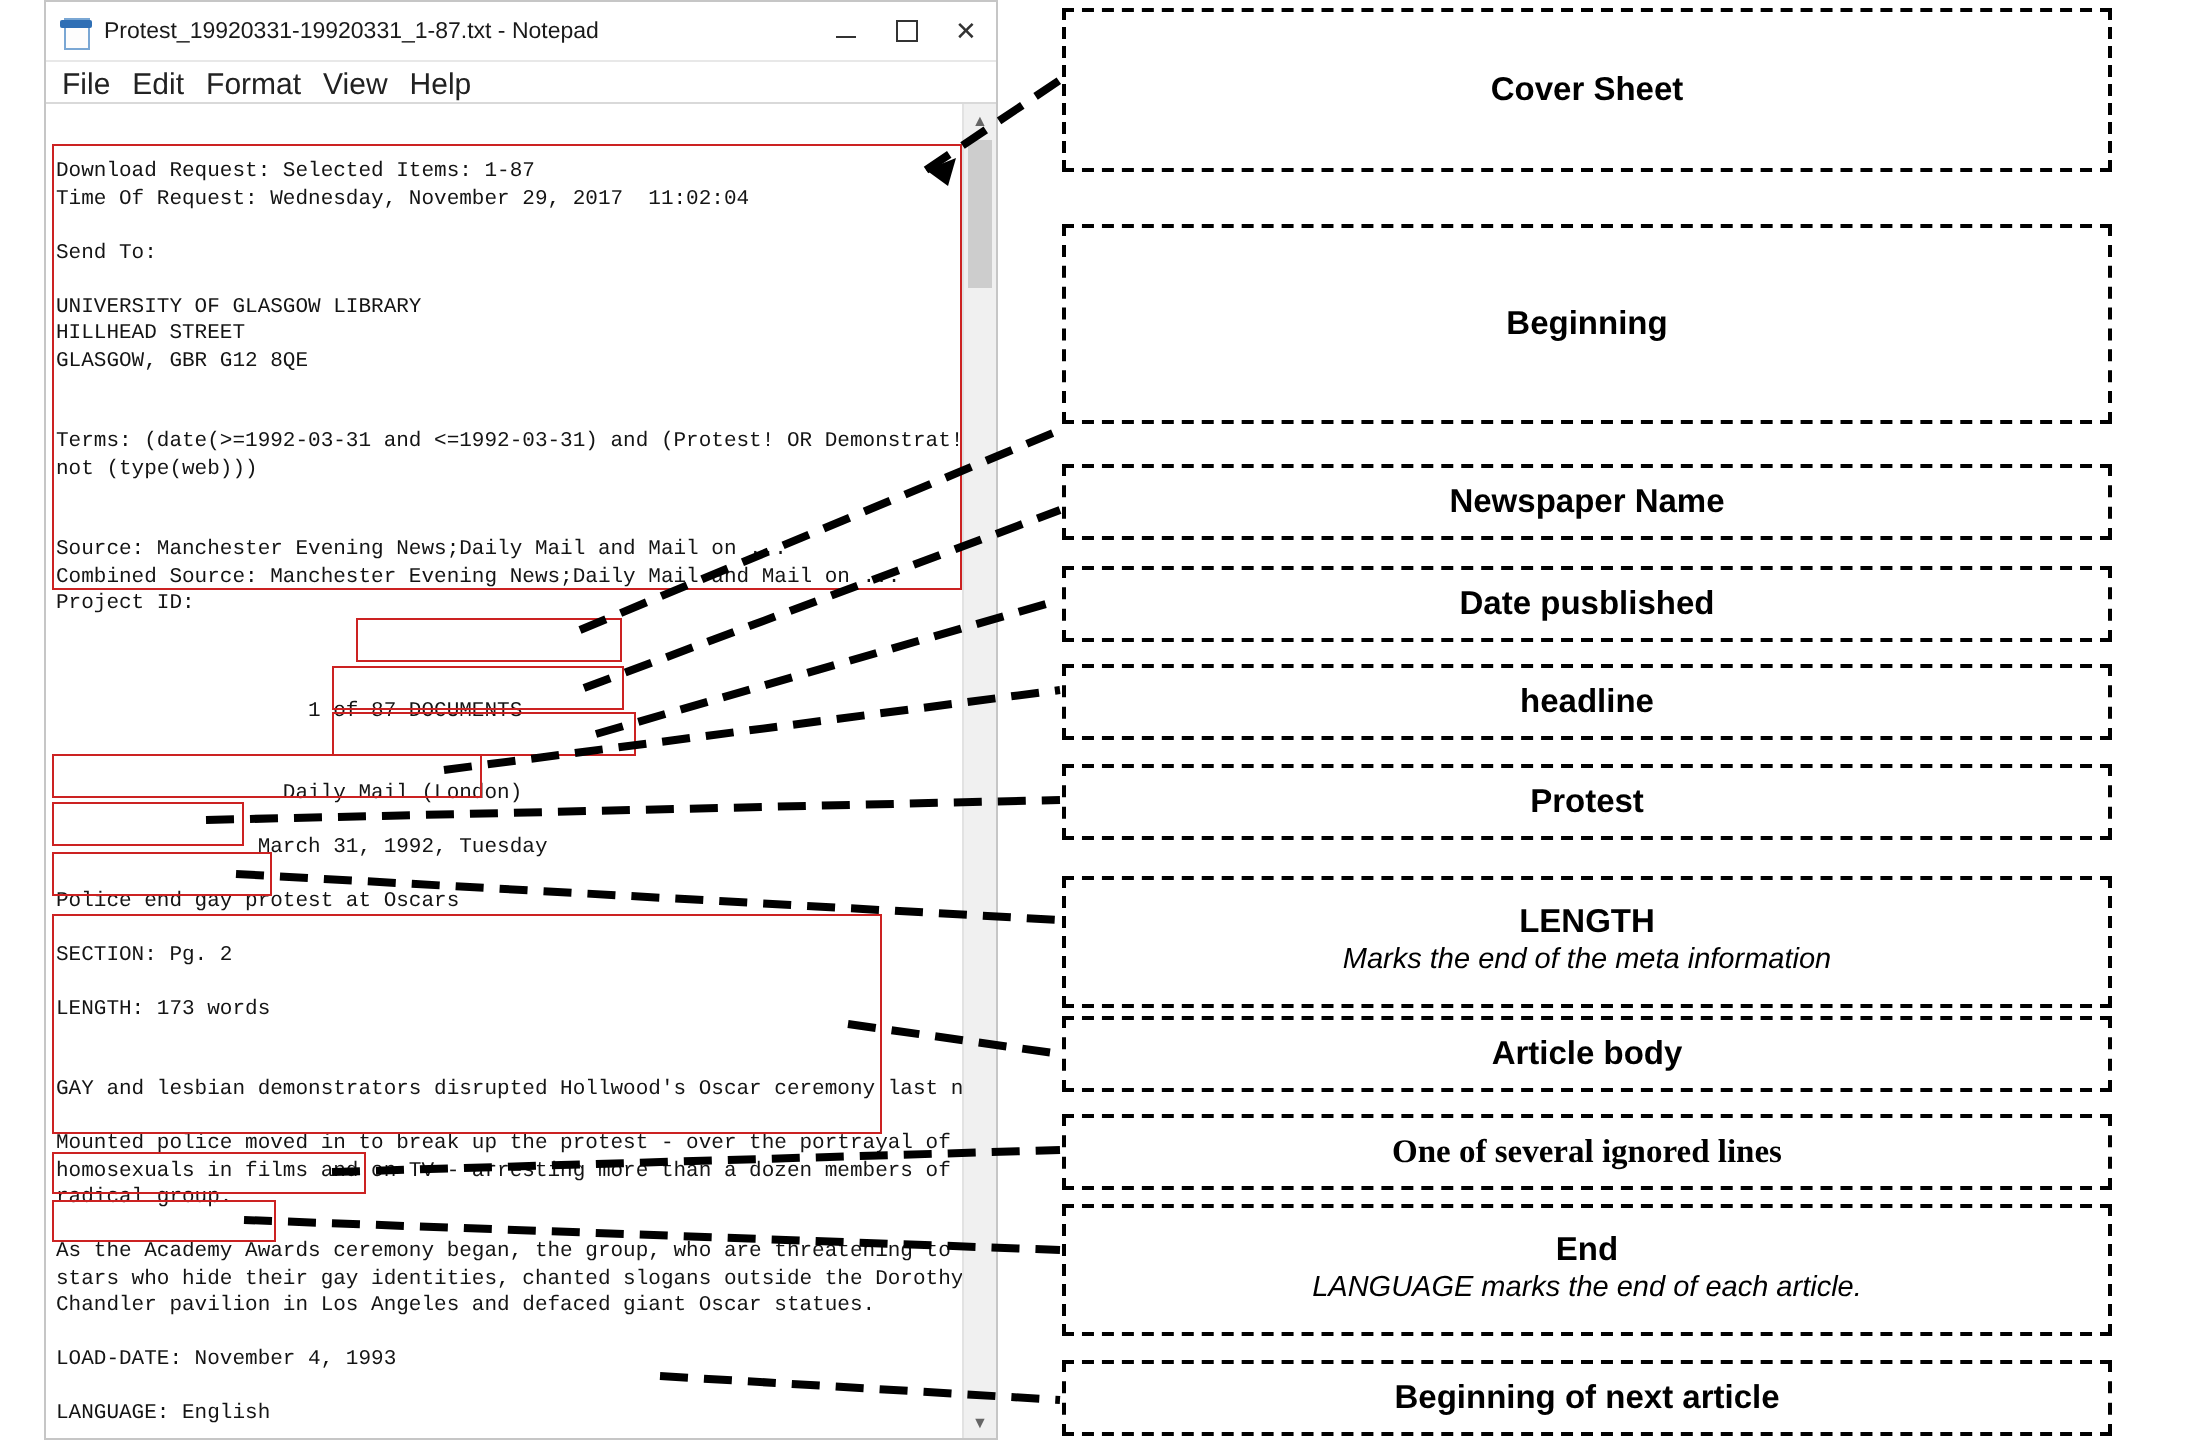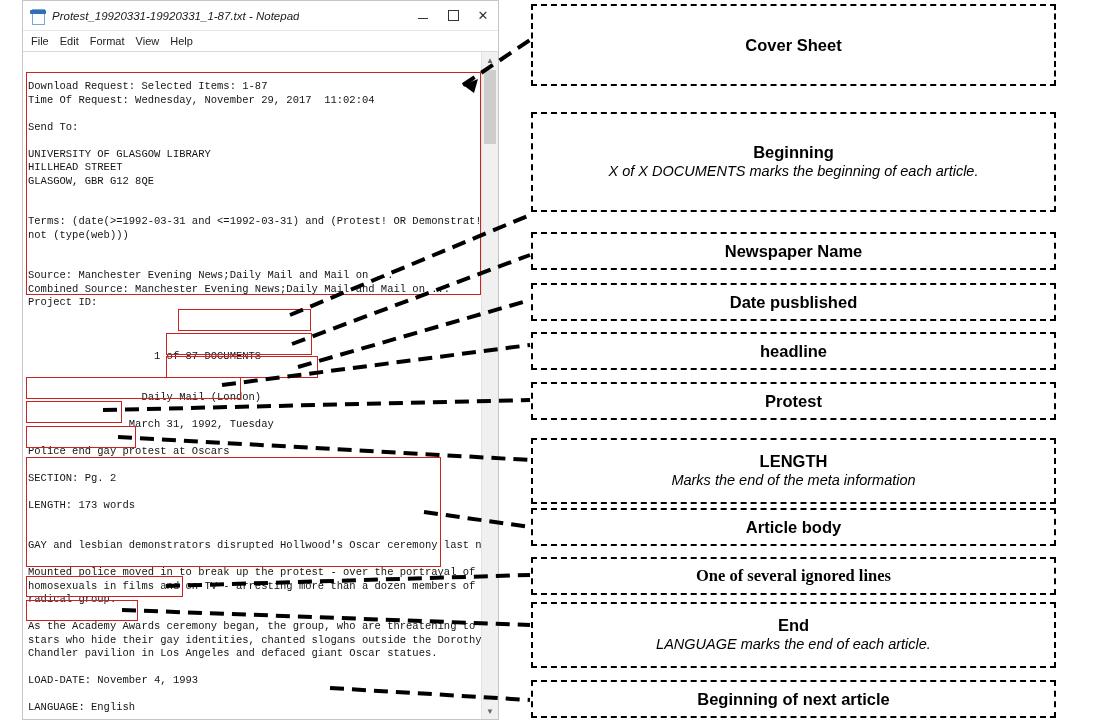--- a/index.html
+++ b/index.html
@@ -50,45 +50,44 @@
     position: absolute; left: 0px; top: 2px;
     width: 16px; height: 4px;
     background: #2f6fb5;
     border-radius: 1px;
   }
   #title-text {
     font-size: 11.5px;
     color: #1a1a1a;
     white-space: nowrap;
     overflow: hidden;
-    font-style: italic;
   }
   .win-btns {
     position: absolute;
     right: 0; top: 0;
     display: flex;
     height: 29px;
   }
   .win-btn {
     width: 30px; height: 29px;
     display: flex; align-items: center; justify-content: center;
     font-size: 11px;
     color: #333;
   }
   .win-btn .min { width: 10px; height: 1px; background: #333; display:block; margin-top: 6px;}
   .win-btn .max { width: 9px; height: 9px; border: 1px solid #333; display:block;}
   .win-btn .cls { font-size: 13px; line-height: 1; color: #333; }
 
   #menubar {
     height: 20px;
     display: flex;
-    align-items: center;
+    align-items: flex-end;
     padding-left: 8px;
     gap: 11px;
-    font-size: 11px;
+    font-size: 15px;
     color: #222;
     background: #ffffff;
   }
   #menubar span { cursor: default; }
 
   #editor-area {
     position: absolute;
     left: 0; right: 0;
     top: 50px; bottom: 0;
     background: #ffffff;
@@ -227,21 +226,20 @@
   <div class="redbox" style="left:3px;  top:575px; width:157px; height:21px;"></div>
   <div class="redbox" style="left:3px;  top:599px; width:112px; height:21px;"></div>
 </div>
 
 <div class="legend-box" style="left:531px; top:4px; width:525px; height:82px;">
   <div class="legend-title">Cover Sheet</div>
 </div>
 
 <div class="legend-box" style="left:531px; top:112px; width:525px; height:100px;">
   <div class="legend-title">Beginning</div>
-  <div class="legend-sub">X of X DOCUMENTS marks the beginning of each article.</div>
 </div>
 
 <div class="legend-box" style="left:531px; top:232px; width:525px; height:38px;">
   <div class="legend-title">Newspaper Name</div>
 </div>
 
 <div class="legend-box" style="left:531px; top:283px; width:525px; height:38px;">
   <div class="legend-title">Date pusblished</div>
 </div>
 

